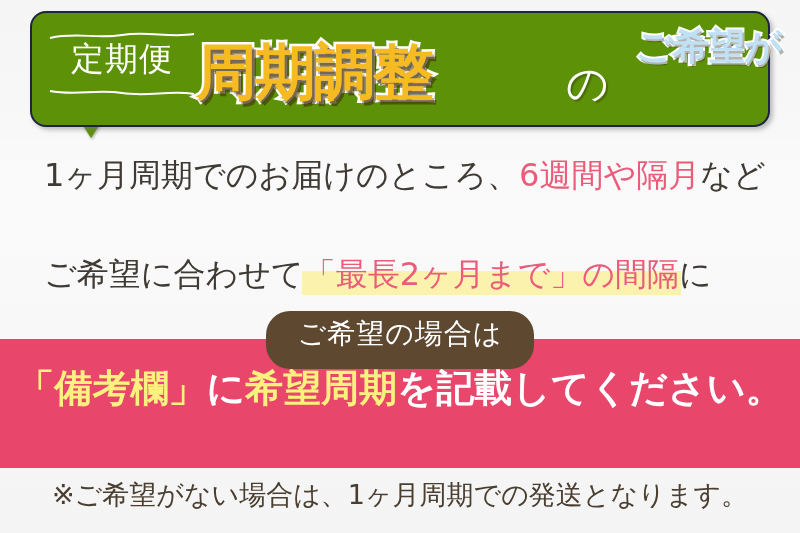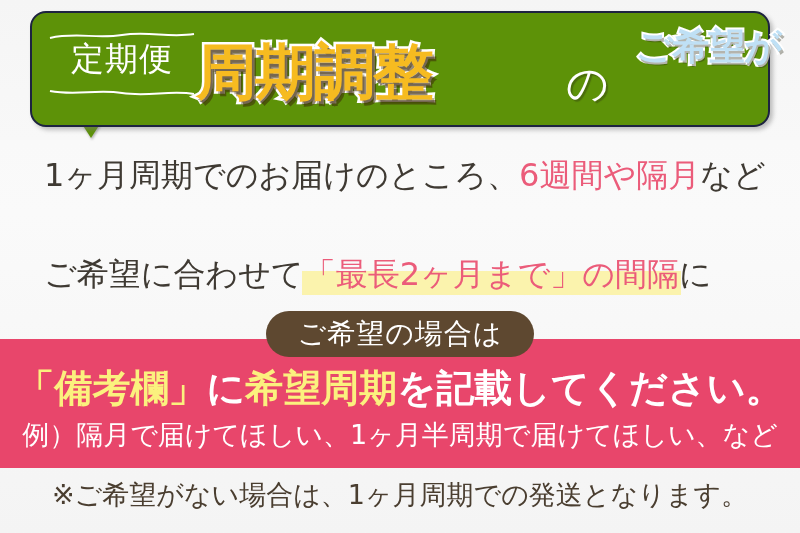--- a/index.html
+++ b/index.html
@@ -177,21 +177,21 @@
     background: #fbf3ad;
     z-index: -1;
   }
 
   
   .pill {
     position: absolute;
     left: 266px;
     top: 311px;
     width: 268px;
-    height: 46px;
+    height: 58px;
     background: #5e4830;
     border-radius: 24px;
     color: #ffffff;
     font-size: 28px;
     line-height: 46px;
     text-align: center;
     letter-spacing: 1px;
     z-index: 5;
     white-space: nowrap;
   }
@@ -285,18 +285,17 @@
       <span>ご希望に合わせて</span><span class="hl pink">「最長2ヶ月まで」の間隔</span><span>に</span>
     </div>
   </div>
 
   <div class="pill">ご希望の場合は</div>
 
   <div class="pink-band">
     <div class="pink-main">
       <span class="yellowtxt">「備考欄」</span><span>に</span><span class="yellowtxt">希望周期</span><span>を記載してください。</span>
     </div>
-    <div class="pink-example">例）隔月で届けてほしい、1ヶ月半周期で届けてほしい、など</div>
   </div>
 
   <div class="footer-note">※ご希望がない場合は、1ヶ月周期での発送となります。</div>
 
 </div>
 
 </body></html>

